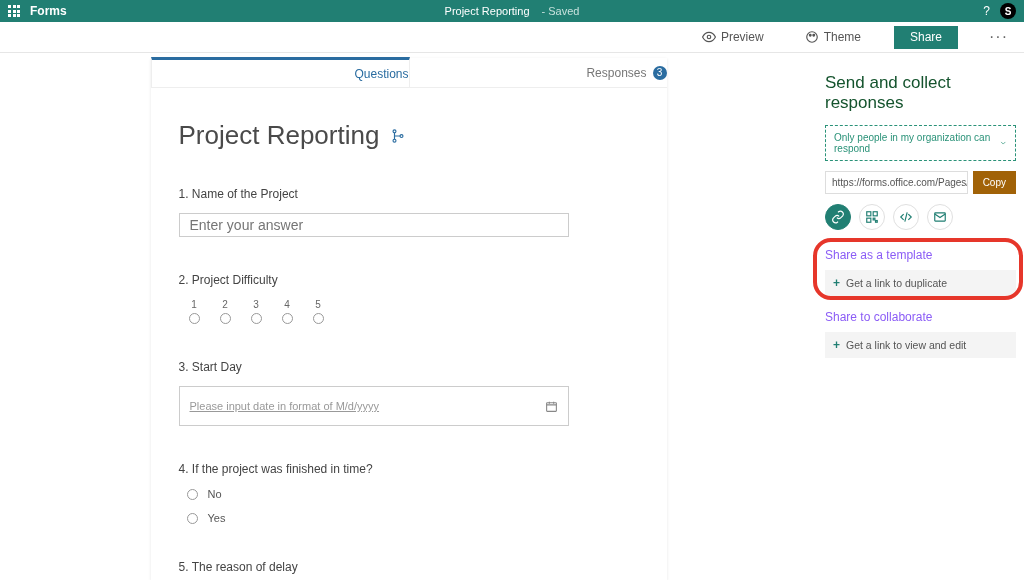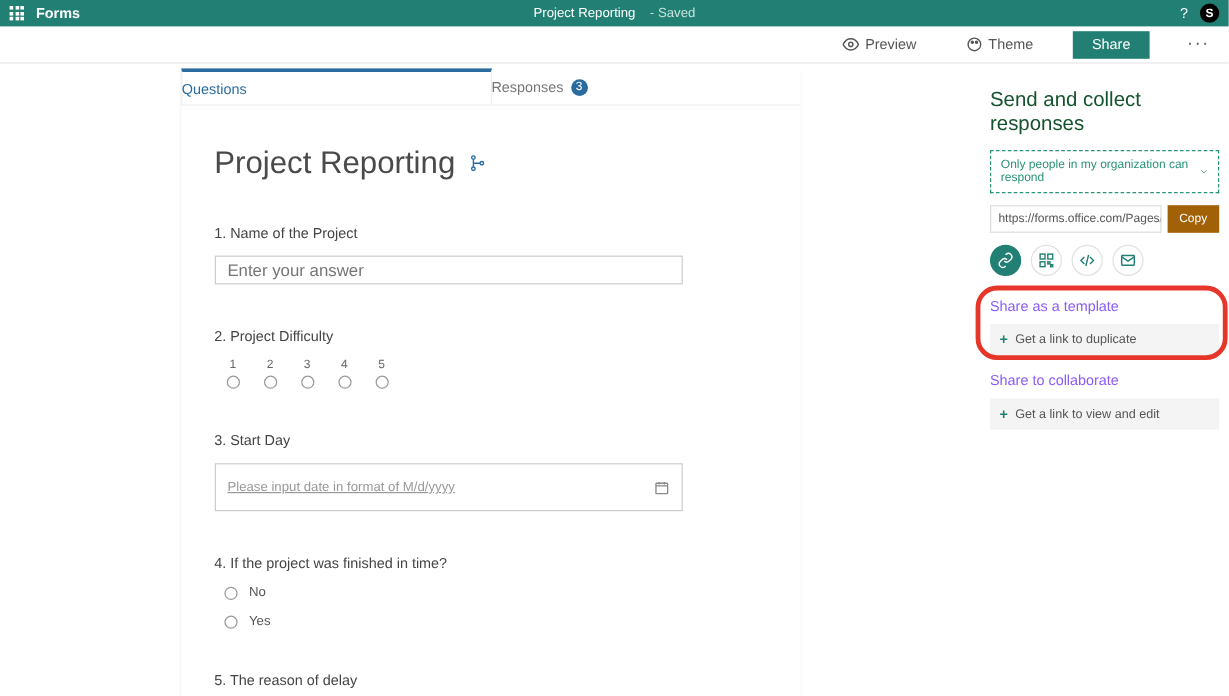--- a/index.html
+++ b/index.html
@@ -18,21 +18,21 @@
 .cmdbar { height:31px; background:#fff; border-bottom:1px solid #e6e6e6; display:flex; align-items:center; justify-content:flex-end; padding:0 6px; gap:17px; }
 .cmdbar .cmd { display:flex; align-items:center; gap:5px; font-size:12px; color:#555; padding:0 12px; height:31px; cursor:pointer; }
 .cmdbar .cmd.share { background:#217f73; color:#fff; margin:0 4px; height:23px; padding:0 16px; }
 .cmdbar .more { padding:0 10px; color:#666; letter-spacing:1px; cursor:pointer; }
 .cmdbar svg { width:14px; height:14px; }
 
 .workspace { display:flex; height:527px; }
 .center-col { flex:1; display:flex; justify-content:center; padding-top:5px; }
 .form-card { width:516px; background:#fff; box-shadow:0 1px 3px rgba(0,0,0,0.1); }
 .tabs { display:flex; height:30px; border-bottom:1px solid #eee; }
-.tab { flex:1; display:flex; align-items:center; justify-content:flex-start; gap:6px; font-size:12px; color:#777; cursor:pointer; }
+.tab { flex:1; display:flex; align-items:center; justify-content:flex-end; gap:6px; font-size:12px; color:#777; cursor:pointer; }
 .tab.active { color:#2a6ca0; border-top:3px solid #2a6ca0; border-right:1px solid #eee; border-left:1px solid #eee; margin-top:-1px; }
 .badge { background:#2a6ca0; color:#fff; border-radius:50%; width:14px; height:14px; font-size:10px; display:flex; align-items:center; justify-content:center; }
 .form-body { padding:32px 28px 10px; height:490px; overflow:hidden; }
 .form-title { font-size:26px; color:#4a4a4a; font-weight:400; display:flex; align-items:center; gap:12px; margin-bottom:36px; }
 .branch-icon { color:#2a6ca0; font-size:14px; }
 .question { margin-bottom:36px; }
 .q-label { font-size:12px; color:#444; margin-bottom:12px; }
 .text-input { width:390px; height:24px; border:1px solid #ccc; font-size:14px; padding:0 10px; color:#999; outline:none; }
 .date-input { width:390px; height:40px; border:1px solid #ccc; font-size:11px; padding:0 10px; display:flex; align-items:center; justify-content:space-between; color:#999;text-decoration:underline; }
 .rating { display:flex; gap:20px; margin-left:10px; }

